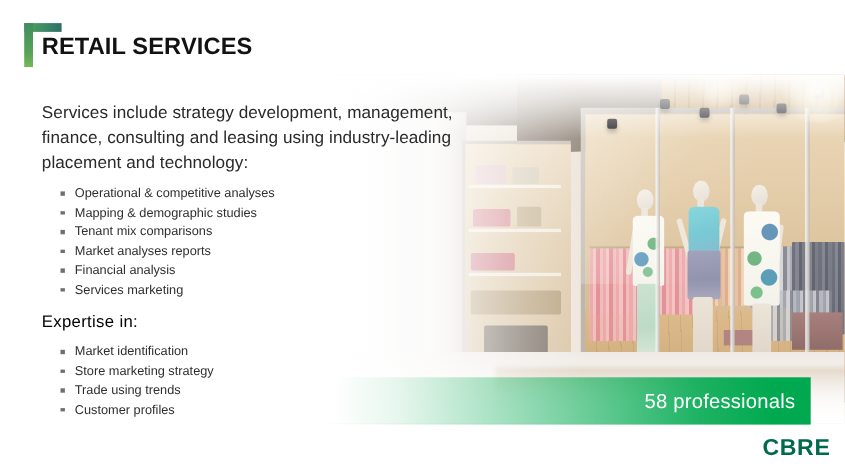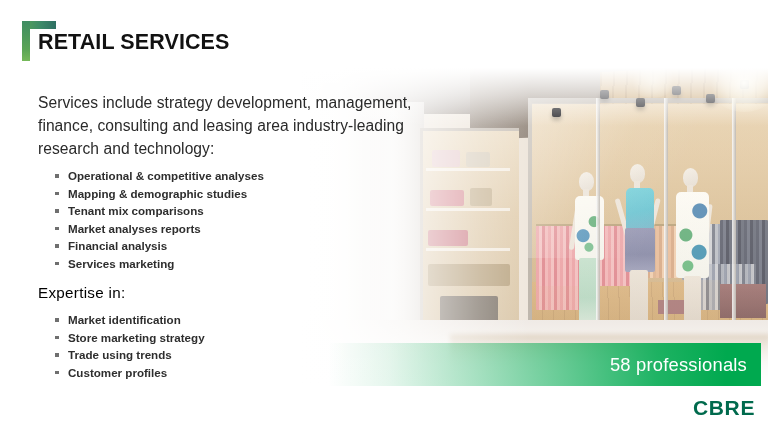--- a/index.html
+++ b/index.html
@@ -274,21 +274,20 @@
     font-size: 15.6px;
     line-height: 23px;
     color: #2a2a2a;
     letter-spacing: .05px;
   }
   .bullets {
     position: absolute;
     margin: 0;
     padding: 0;
     list-style: none;
-    font-weight: bold;
   }
   .bullets li {
     position: relative;
     padding-left: 18px;
     font-size: 11.6px;
     line-height: 17.6px;
     color: #2e2e2e;
     white-space: nowrap;
   }
   .bullets li::before {
@@ -307,21 +306,21 @@
     top: 284px;
     font-size: 15.2px;
     color: #000000;
     letter-spacing: .3px;
   }
   #list-expertise { left: 50px; top: 311px; }
 
   
   .pro-banner {
     position: absolute;
-    left: 328px;
+    left: 304px;
     top: 343px;
     width: 433px;
     height: 43px;
     background: linear-gradient(90deg,
       rgba(0,169,79,0) 0%,
       rgba(0,169,79,.10) 14%,
       rgba(0,169,79,.34) 34%,
       rgba(0,169,79,.62) 56%,
       rgba(0,169,79,.88) 76%,
       rgba(0,169,79,1) 92%,
@@ -451,21 +450,21 @@
       <div class="fade-bottom"></div>
     </div>
   </div>
 
   <div class="corner-bracket">
     <div class="cb-h"></div>
     <div class="cb-v"></div>
   </div>
   <div class="slide-title">RETAIL SERVICES</div>
 
-  <div class="intro">Services include strategy development, management, finance, consulting and leasing area industry-leading research and technology:</div>
+  <div class="intro">Services include strategy development, management, finance, consulting and leasing using industry-leading placement and technology:</div>
 
   <ul class="bullets" id="list-services">
     <li>Operational &amp; competitive analyses</li>
     <li>Mapping &amp; demographic studies</li>
     <li>Tenant mix comparisons</li>
     <li>Market analyses reports</li>
     <li>Financial analysis</li>
     <li>Services marketing</li>
   </ul>
 

